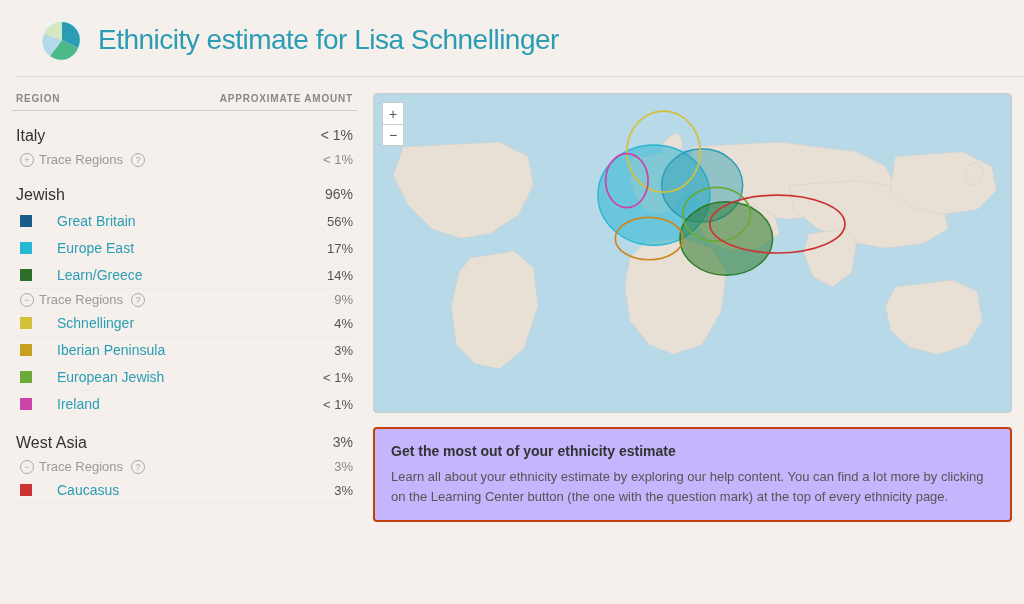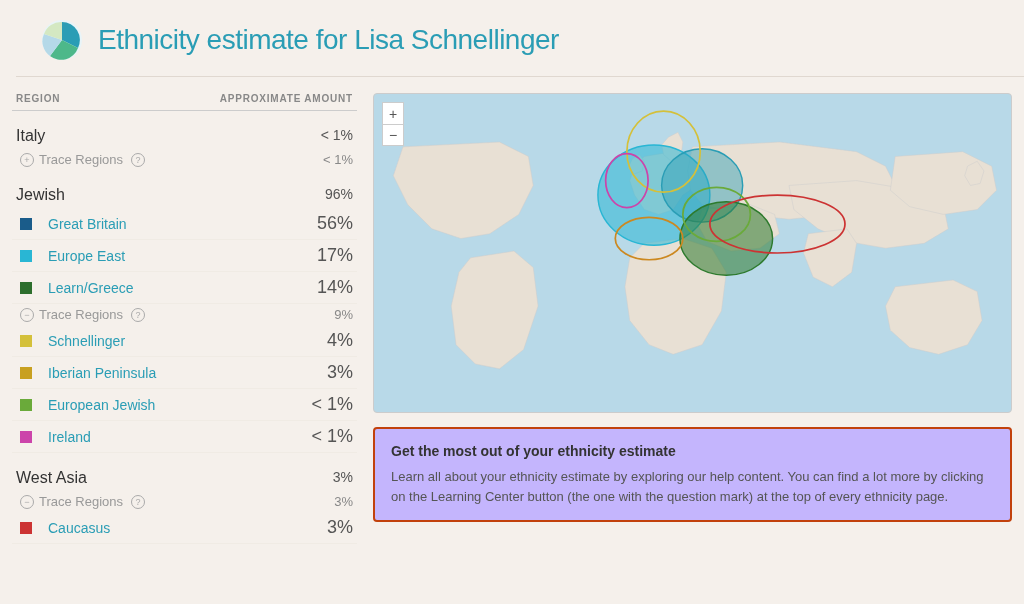--- a/index.html
+++ b/index.html
@@ -117,32 +117,32 @@
     .sub-region-row {
       display: flex;
       justify-content: space-between;
       align-items: center;
       padding: 5px 4px 5px 8px;
       border-bottom: 1px solid #f0ebe4;
     }
     .sub-region-name {
       display: flex;
       align-items: center;
-      gap: 16px;
+      gap: 25px;
       color: #2a9db5;
       font-size: 14px;
     }
     .color-swatch {
       width: 12px;
       height: 12px;
       flex-shrink: 0;
     }
     .sub-region-pct {
       color: #555;
-      font-size: 18px;
+      font-size: 13px;
     }
     
     .right-panel {
       flex: 1;
       display: flex;
       flex-direction: column;
       gap: 14px;
     }
     .map-container {
       background: #b8d9e8;

